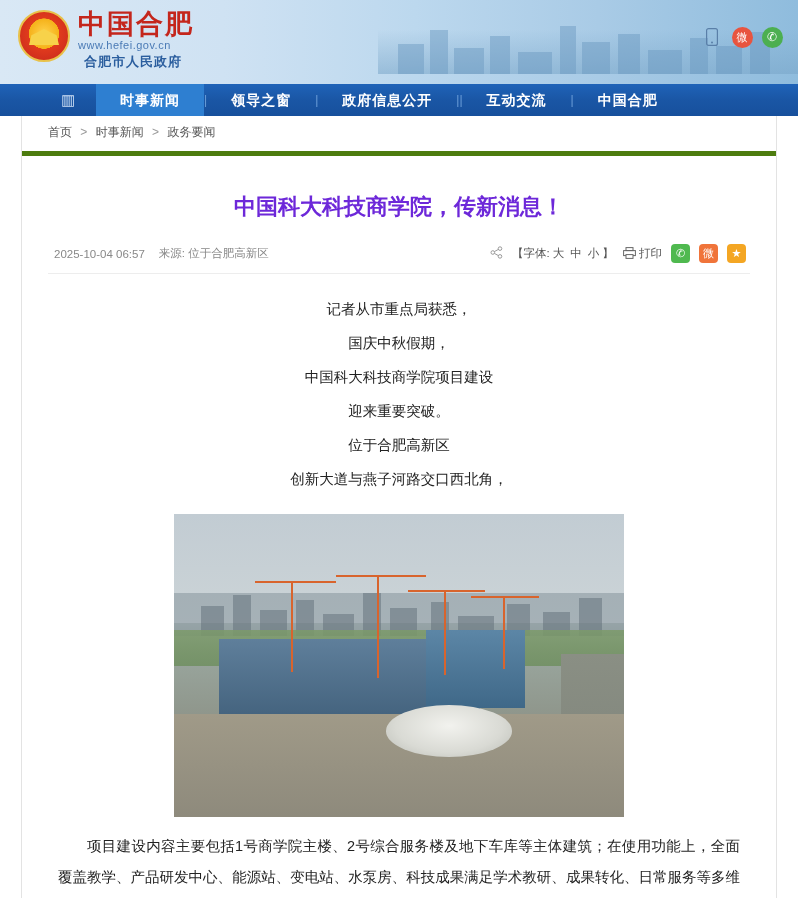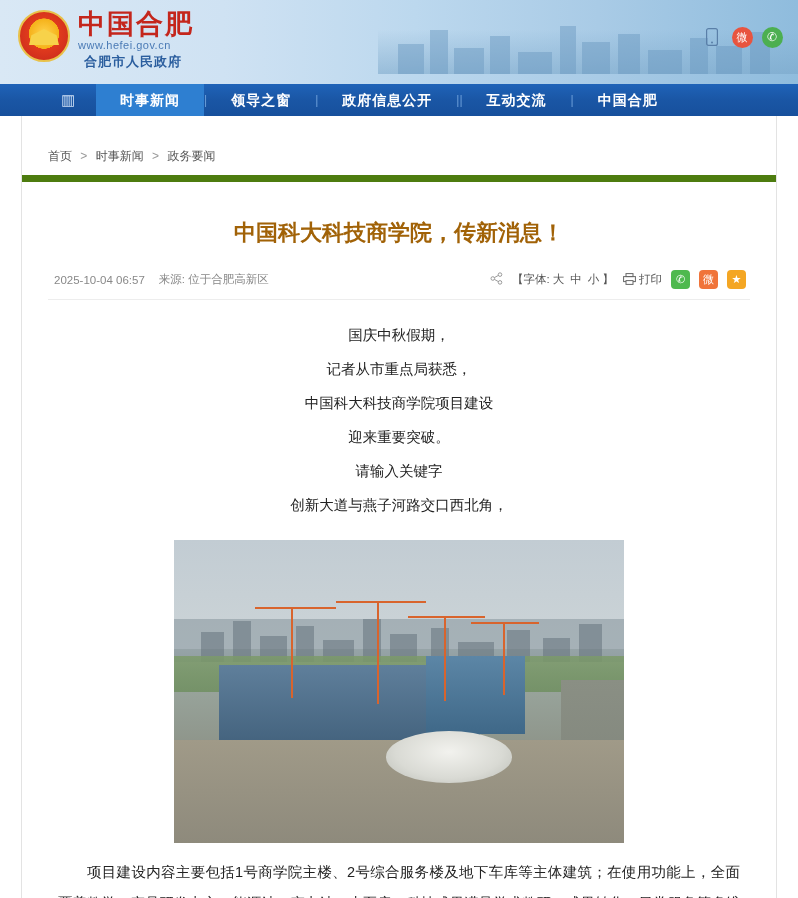--- a/index.html
+++ b/index.html
@@ -108,32 +108,32 @@
 
   
   .shell {
     width: 756px; margin: 0 auto;
     border-left: 1px solid #e3e3e3; border-right: 1px solid #e3e3e3;
     min-height: 700px;
     background: #fff;
   }
   .crumb {
     font-size: 12px; color: #555;
-    padding: 32px 0 10px 26px;
-    border-bottom: 7px solid #4d7c0f;
+    padding: 8px 0 10px 26px;
+    border-bottom: 5px solid #4d7c0f;
   }
   .crumb a { color: #555; text-decoration: none; }
   .crumb .sep { color: #999; margin: 0 5px; }
 
   .art {
     padding: 0 26px;
   }
   .art-title {
     text-align: center;
-    font-size: 22px; font-weight: bold; color: #a16207;
+    font-size: 22px; font-weight: bold; color: #6d28d9;
     margin: 36px 0 22px;
     font-family: "Liberation Sans", sans-serif;
   }
   .meta-row {
     display: flex; align-items: center; justify-content: space-between;
     border-bottom: 1px solid #ededed;
     padding-bottom: 10px;
     font-size: 11.5px; color: #888;
   }
   .meta-left { display: flex; gap: 14px; align-items: center; padding-left: 6px; }
@@ -288,25 +288,25 @@
               </svg>
             <span>打印</span>
           </span>
           <span class="rnd wc">✆</span>
           <span class="rnd wb">微</span>
           <span class="rnd st">★</span>
         </div>
       </div>
 
       <div style="margin-top:18px;">
+        <p class="p">记者从市重点局获悉，</p>
         <p class="p">国庆中秋假期，</p>
-        <p class="p">记者从市重点局获悉，</p>
         <p class="p b">中国科大科技商学院项目建设</p>
         <p class="p b">迎来重要突破。</p>
-        <p class="p b">请输入关键字</p>
+        <p class="p b">位于合肥高新区</p>
         <p class="p b">创新大道与燕子河路交口西北角，</p>
       </div>
 
       <div class="photo">
         <div class="ph-sky"></div>
         <div class="ph-city">
           <div class="ph-b" style="left:6%;bottom:0;width:5%;height:70%;"></div>
           <div class="ph-b" style="left:13%;bottom:0;width:4%;height:95%;"></div>
           <div class="ph-b" style="left:19%;bottom:0;width:6%;height:60%;"></div>
           <div class="ph-b" style="left:27%;bottom:0;width:4%;height:85%;"></div>

